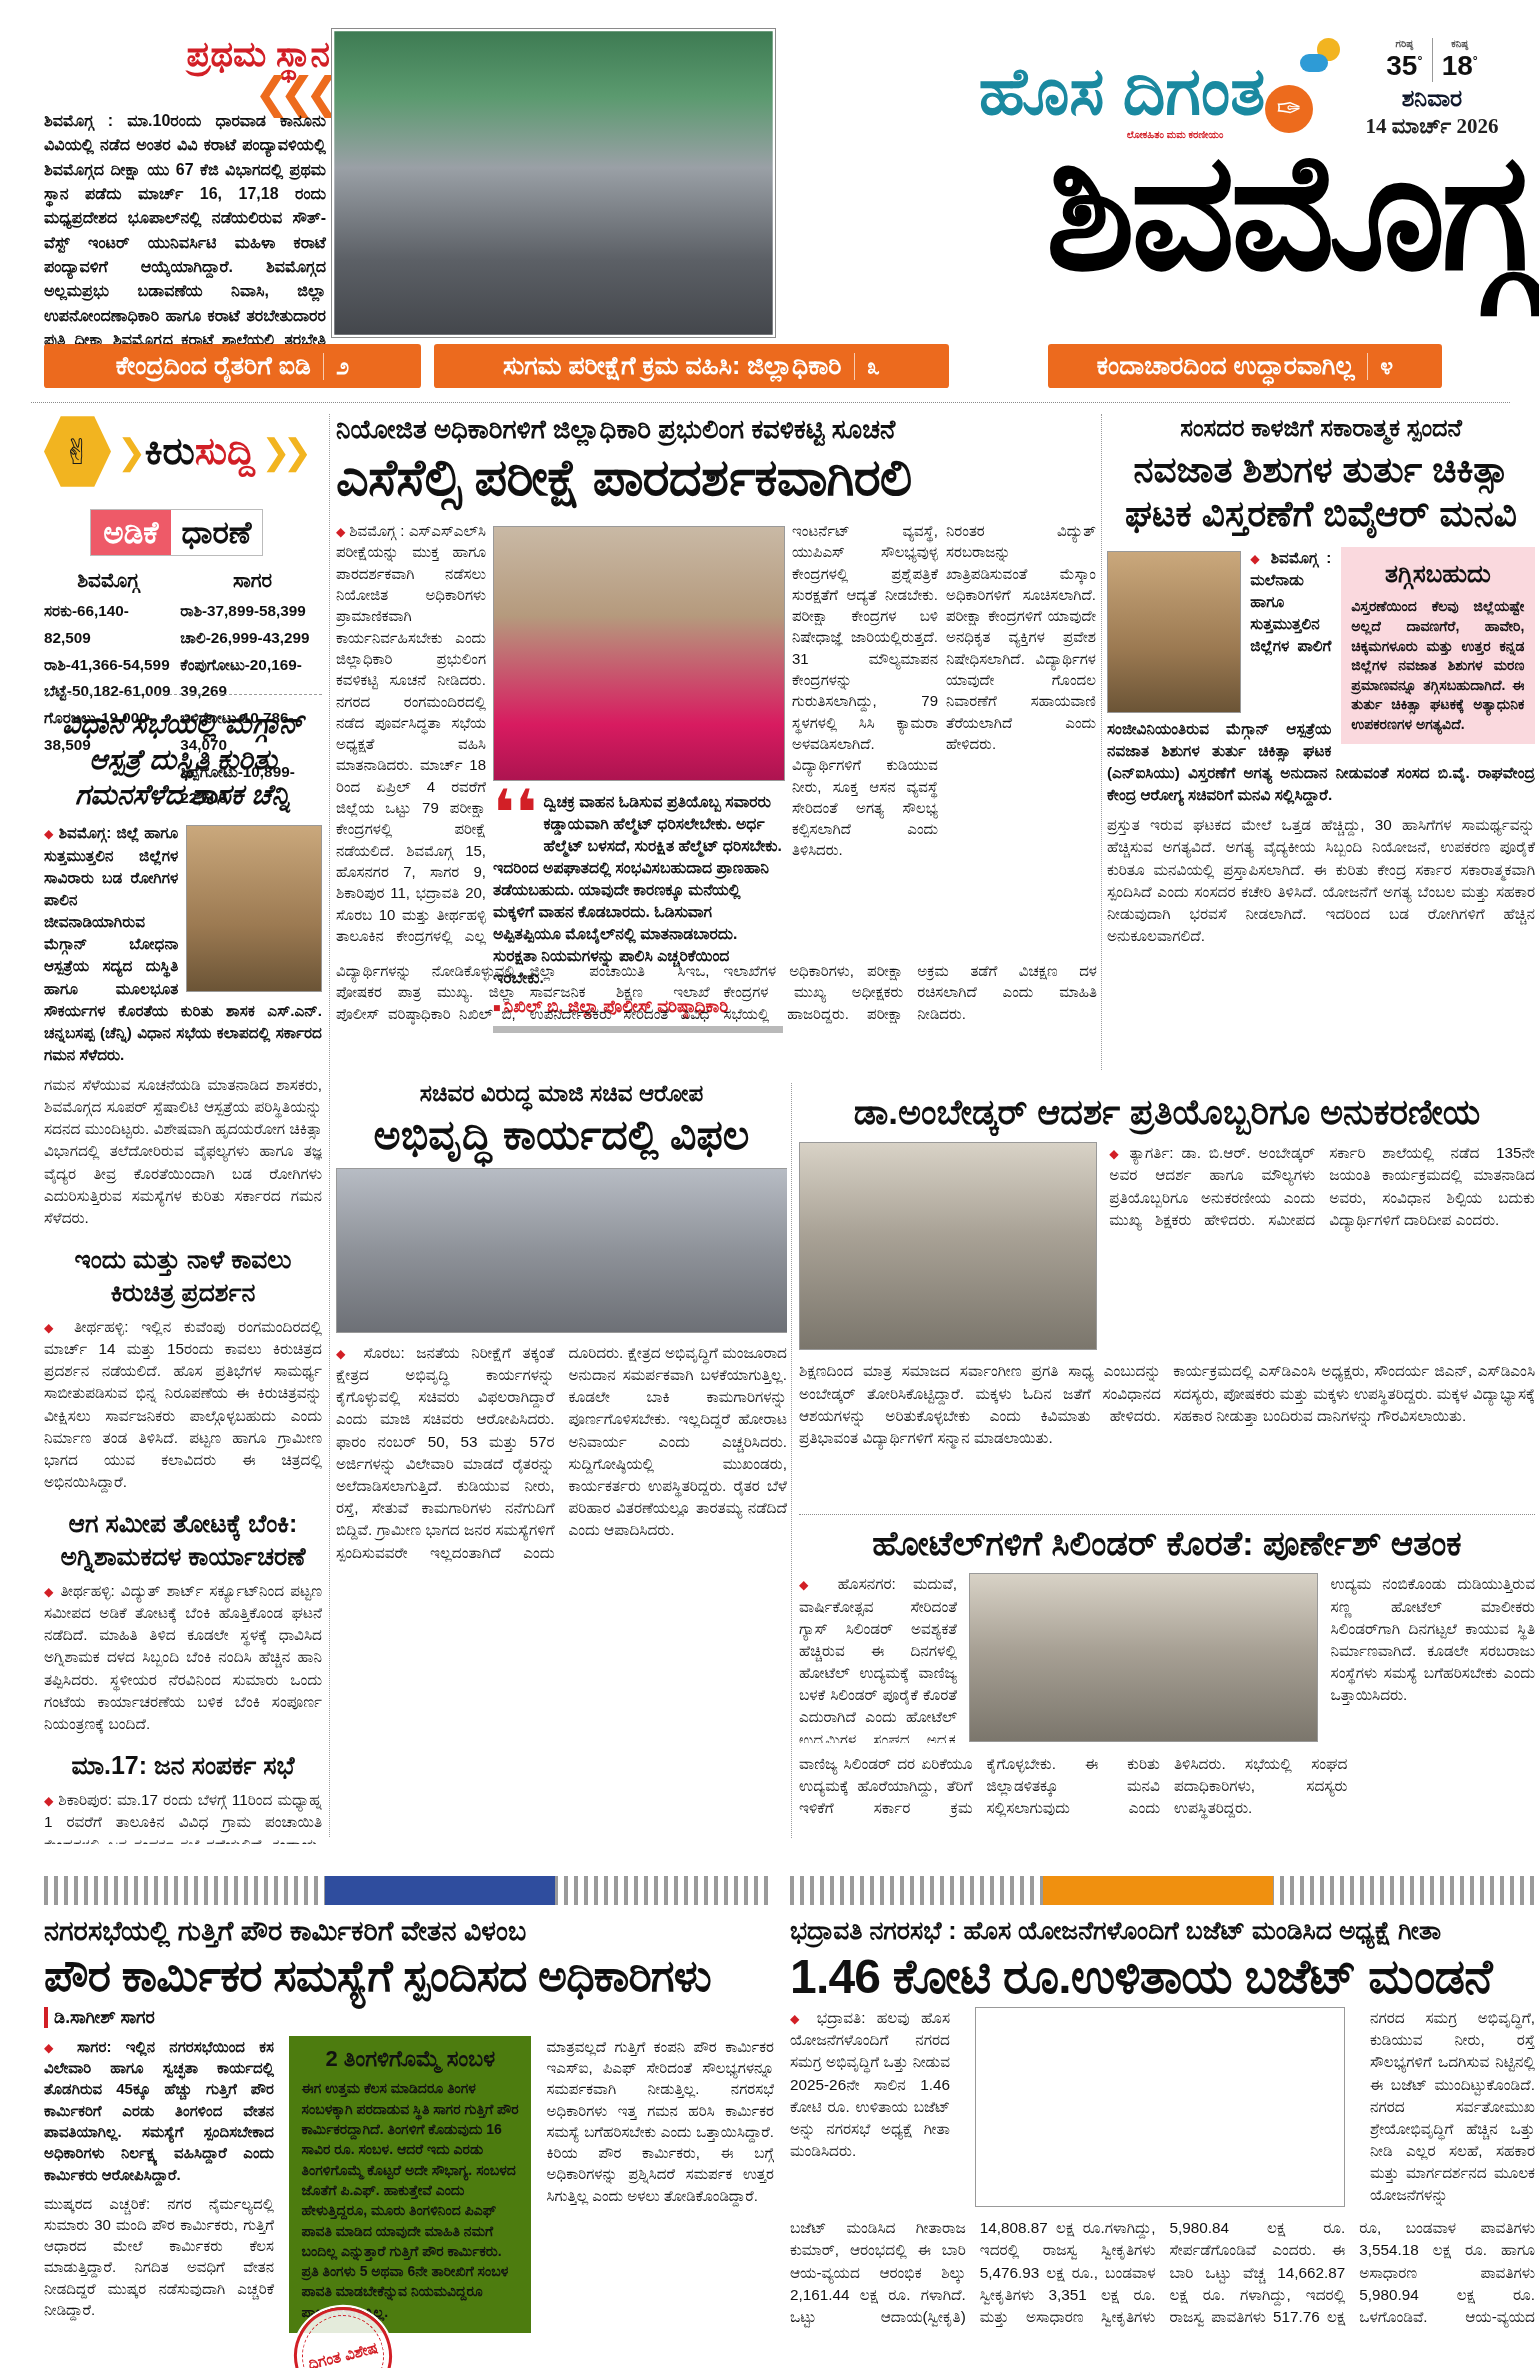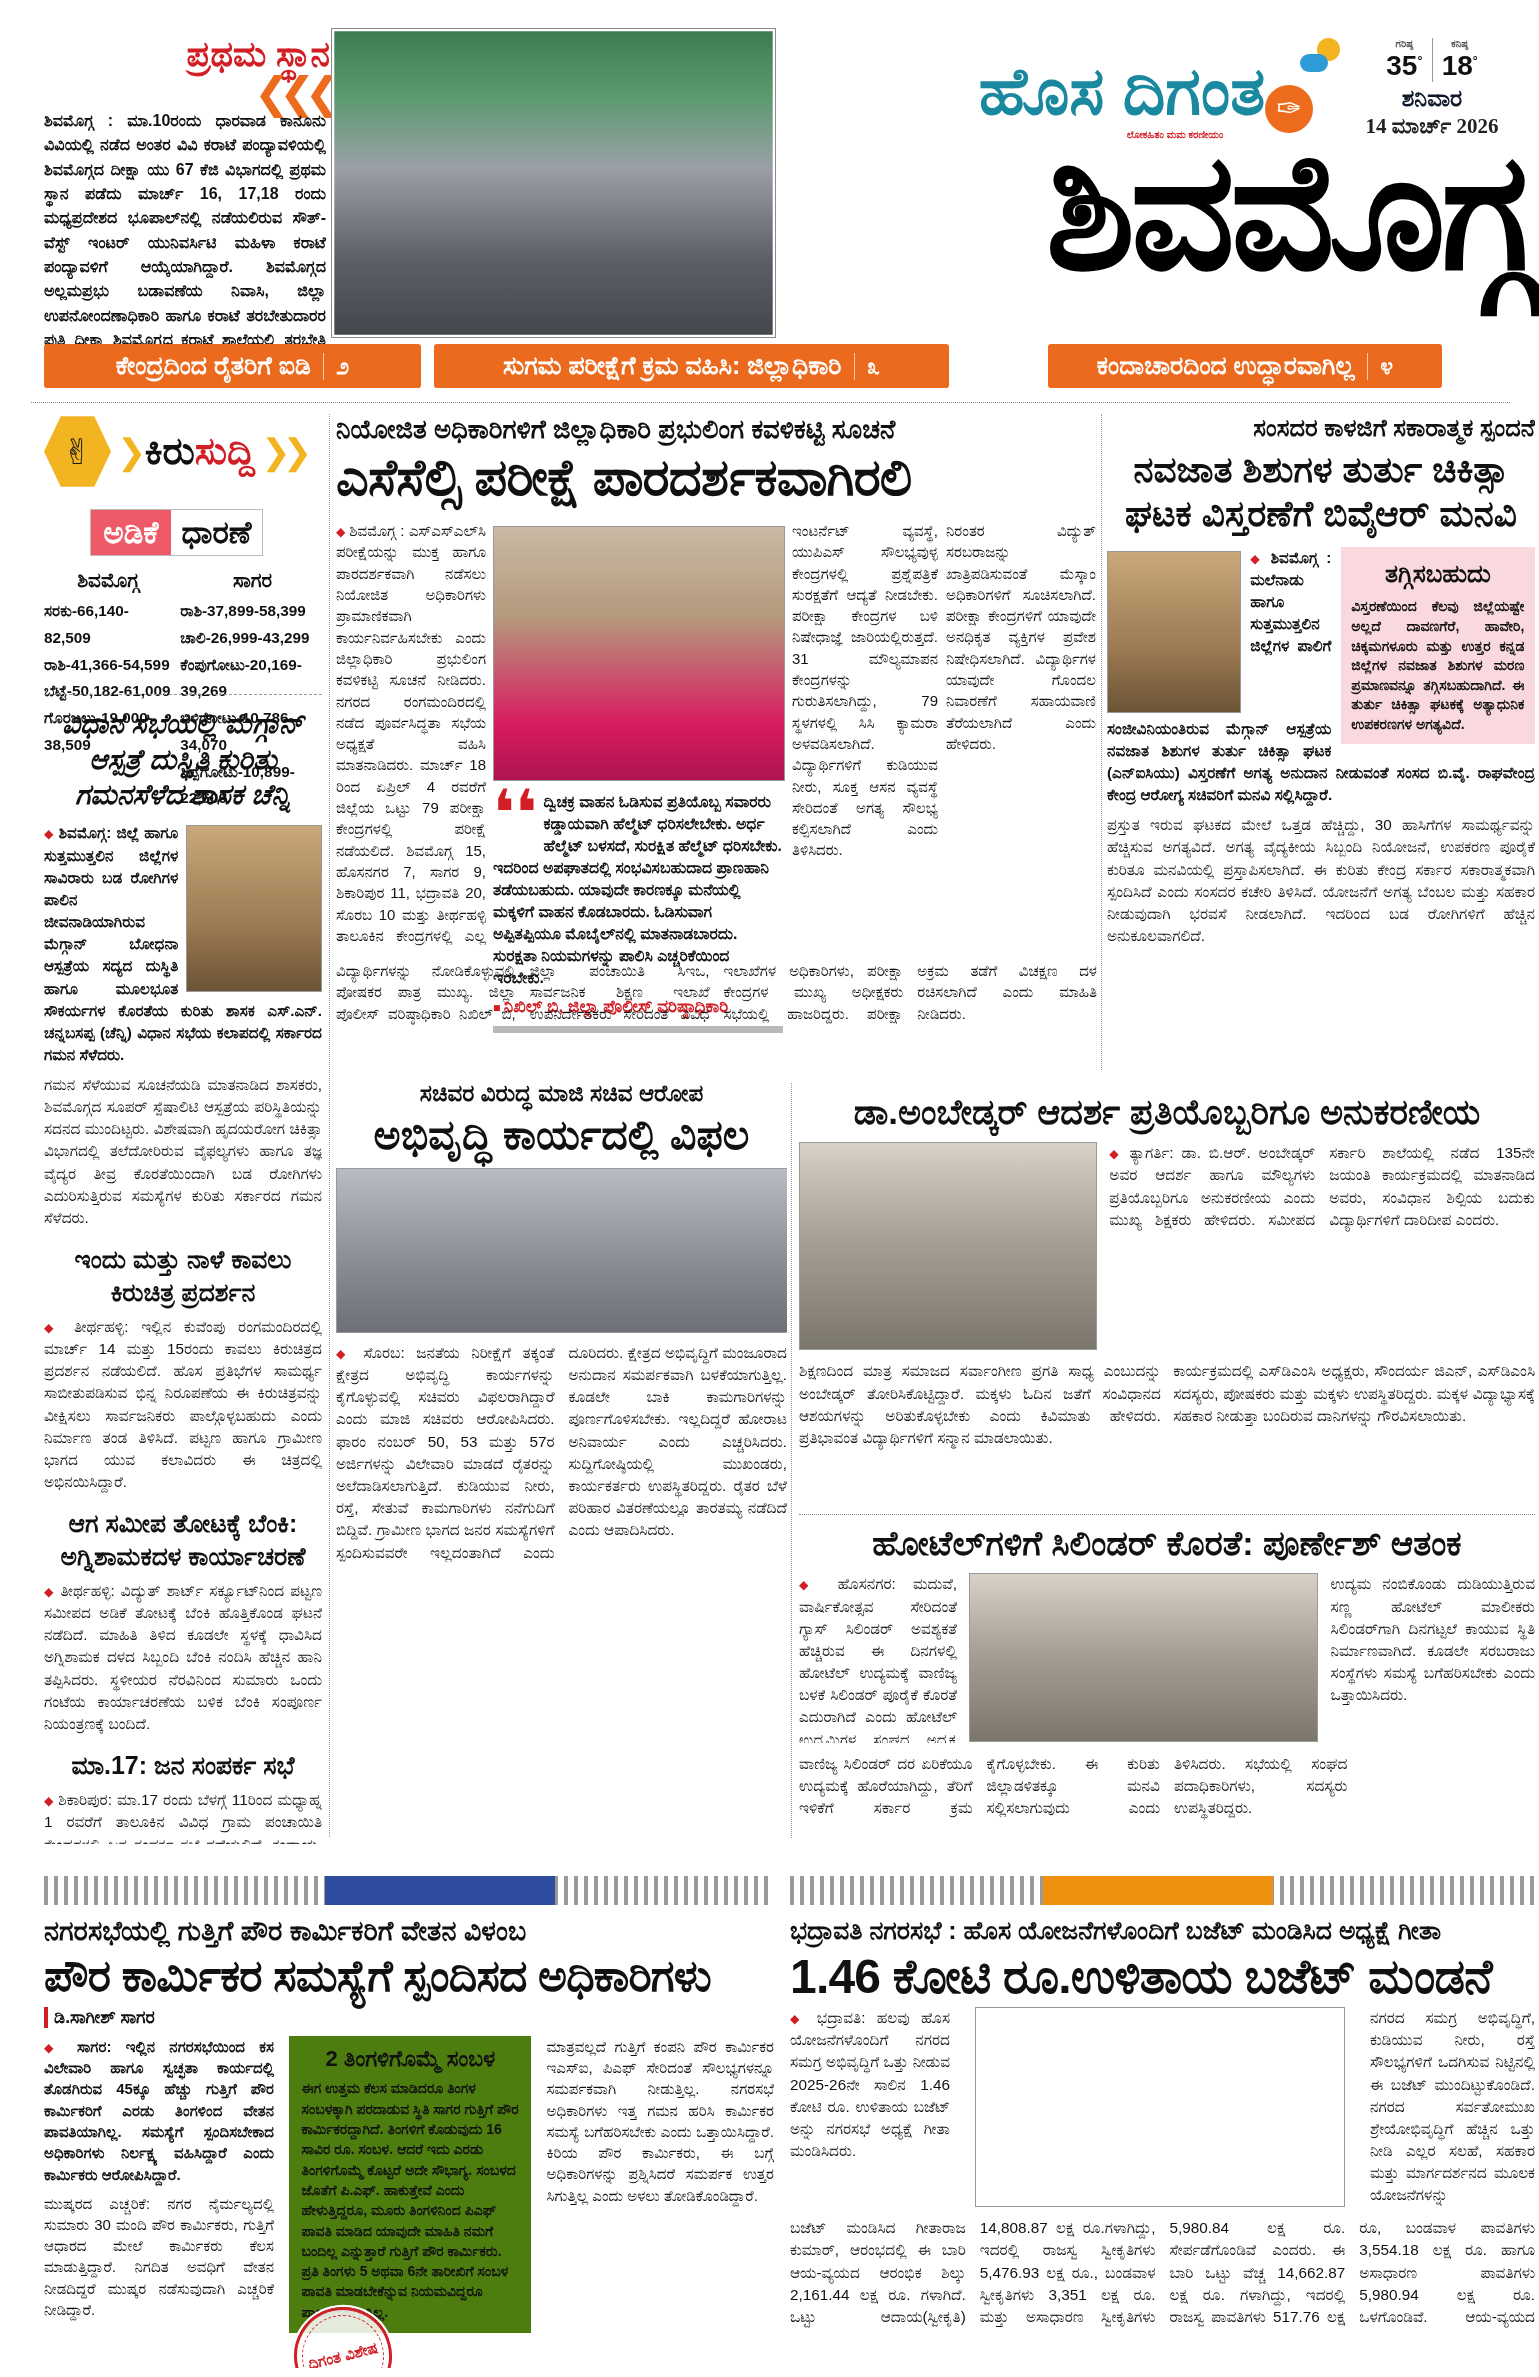--- a/index.html
+++ b/index.html
@@ -66,21 +66,21 @@
   .kicker{font-size:26px;font-weight:700;line-height:1.2;}
   .lead-headline{font-size:51px;font-weight:700;line-height:1.05;margin-top:6.1px;letter-spacing:-0.8px;}
   .lead .col{position:absolute;font-size:15px;line-height:1.42;}
   .quote{position:absolute;left:157px;top:377px;width:290px;font-size:15.7px;font-weight:700;line-height:1.4;}
   .quote::before{content:"❛❛";font-size:64px;color:#D21F26;float:left;line-height:.7;margin-right:6.1px;}
   .quote-attr{color:#D21F26;font-size:17px;font-weight:700;margin-top:6.1px;}
   .quote-attr::before{content:"■ ";font-size:12.3px;}
   .graybar{height:7px;background:#b9b9b9;margin-top:7.7px;}
   
   .rightcol{left:1107px;top:414px;width:428px;height:658px;overflow:hidden;}
-  .rkicker{font-size:24px;font-weight:700;text-align:right;}
+  .rkicker{font-size:24px;font-weight:700;text-align:center;}
   .rheadline{font-size:36px;font-weight:700;line-height:1.22;text-align:center;margin:6.1px 0 10.7px;}
   .pinkbox{float:right;width:173px;background:#FAD9DE;padding:9.2px 10.7px;margin:0 0 7.7px 9.2px;}
   .pinkbox h5{margin:0 0 6.1px;font-size:24.5px;text-align:center;}
   .pinkbox p{margin:0;font-size:14px;line-height:1.4;font-weight:700;}
   .rphoto{float:left;width:132px;height:160px;margin:4.6px 9.2px 4.6px 0;}
   
   .soraba{left:336px;top:1080px;width:451px;height:763px;overflow:hidden;}
   .mkicker{font-size:23px;font-weight:700;text-align:center;}
   .mheadline{font-size:41px;font-weight:700;text-align:center;margin:4.6px 0 9.2px;}
   .cols2{column-count:2;column-gap:14px;}

